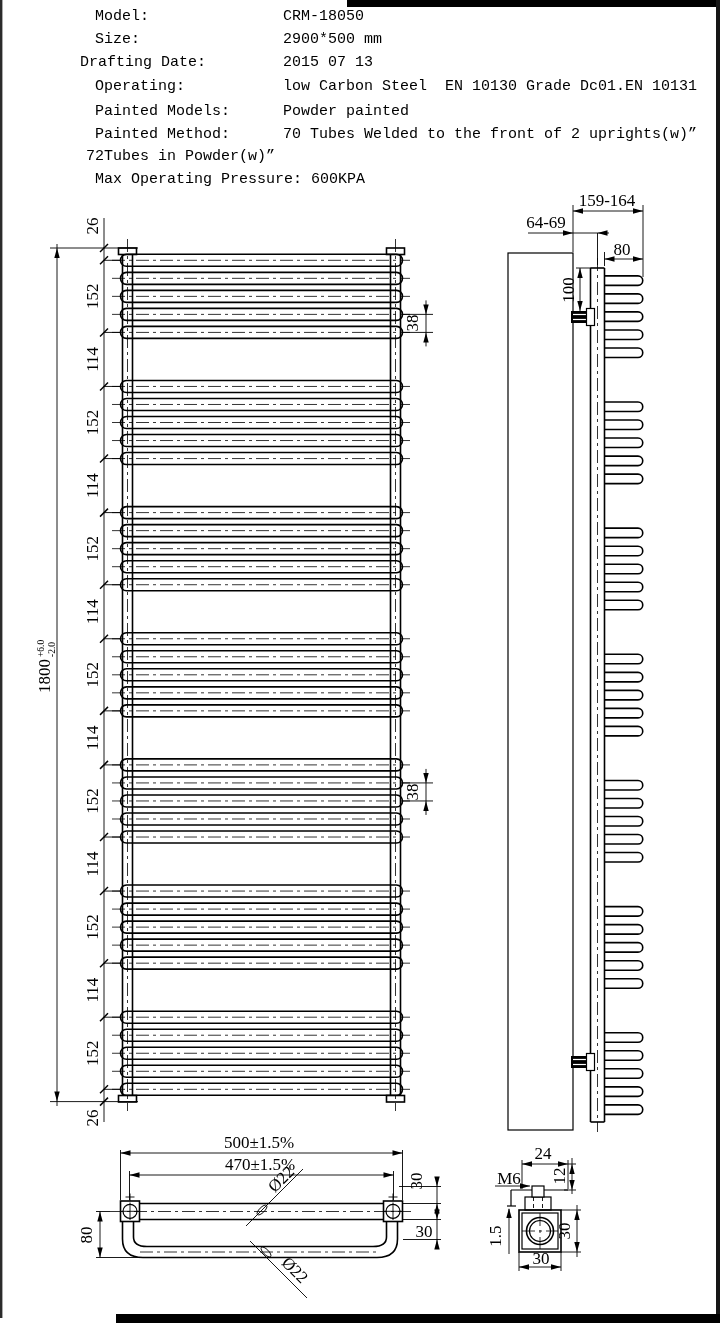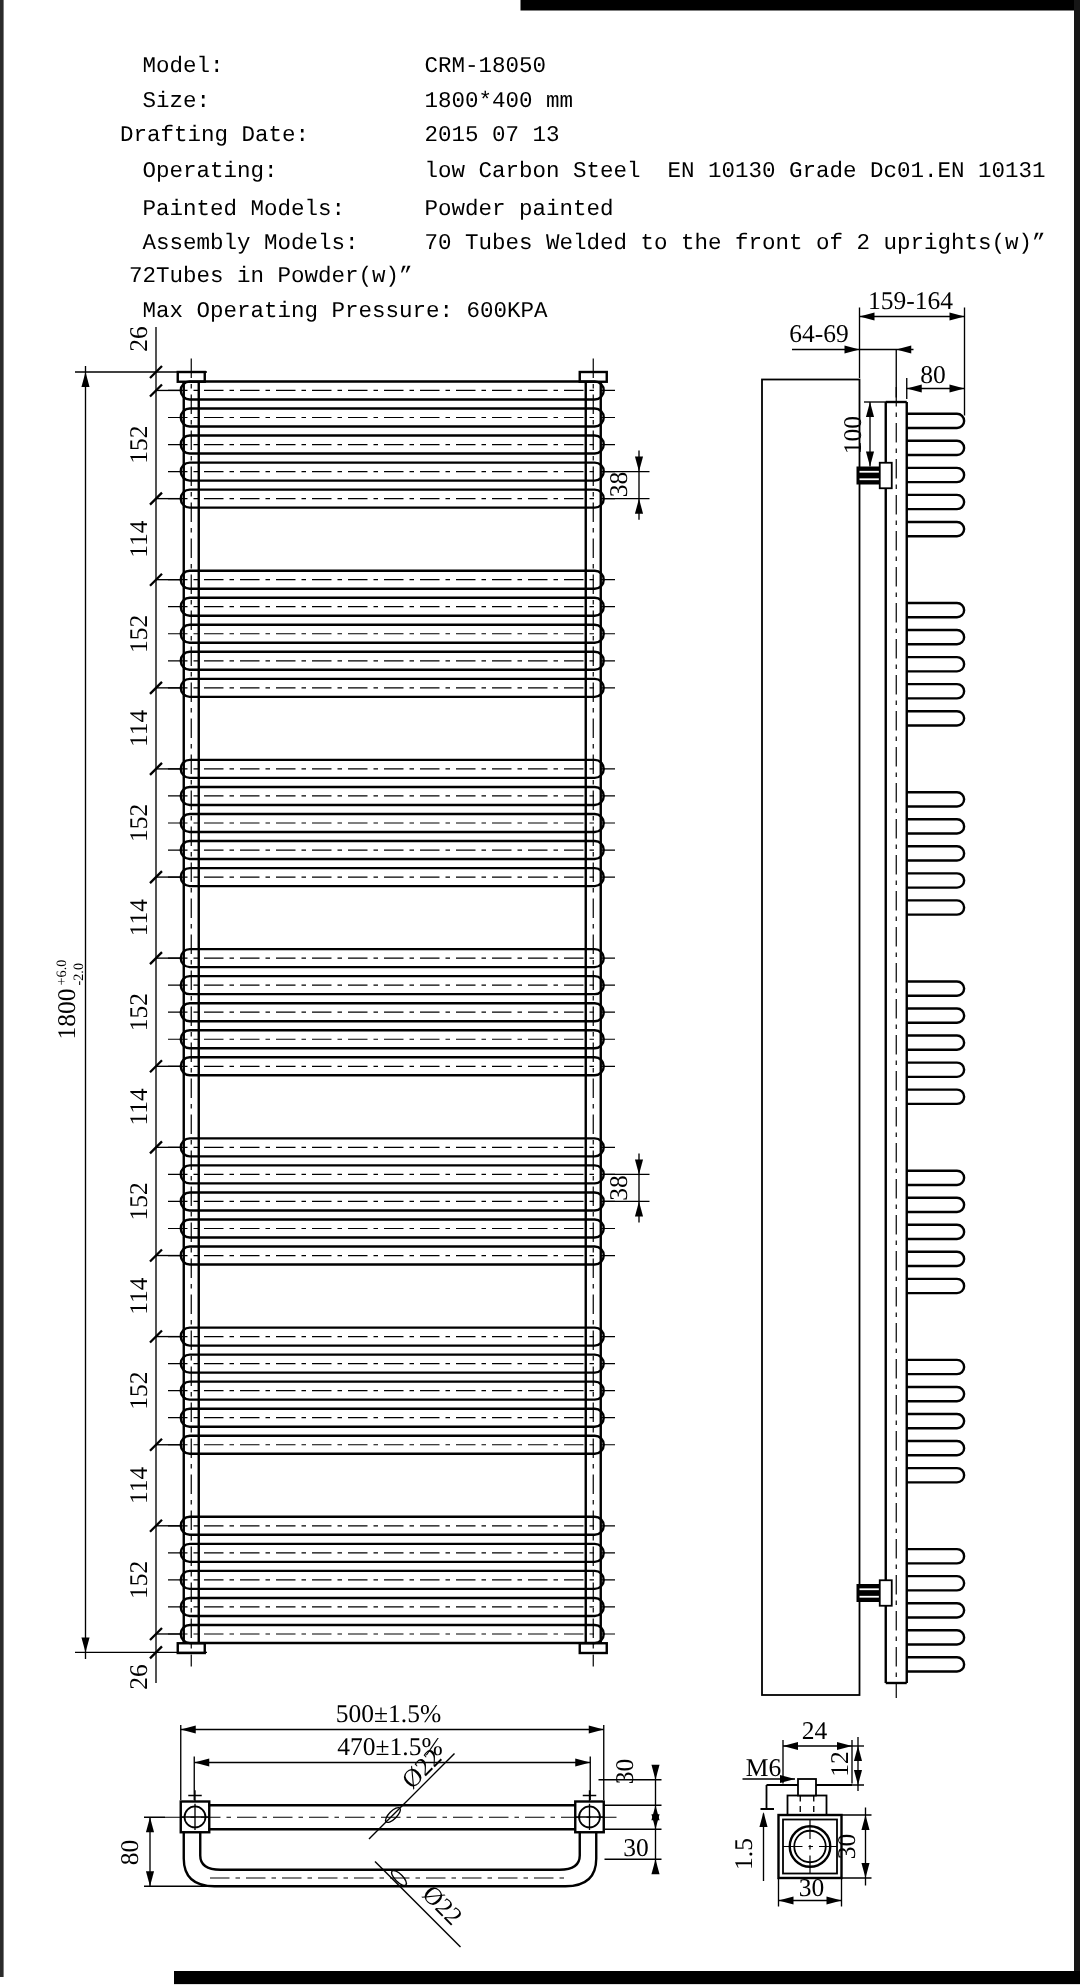--- a/index.html
+++ b/index.html
@@ -1,20 +1,20 @@
 <!DOCTYPE html>
 <html><head>
 <meta charset="utf-8">
 <style>
   html,body{margin:0;padding:0;background:#fff;}
   #stage{position:relative;width:720px;height:1323px;background:#fff;overflow:hidden;}
   #draw{position:absolute;left:0;top:0;}
   .spec-row{position:absolute;white-space:pre;font-family:"Liberation Mono","DejaVu Sans Mono",monospace;
             font-size:15px;color:#000;}
-  .spec-row span{position:absolute;top:0;display:inline-block;white-space:pre;margin-top:28px;}
+  .spec-row span{position:absolute;top:0;display:inline-block;white-space:pre;}
   .ol{stroke:#000;stroke-width:1.6;fill:none;}
   .ol2{stroke:#000;stroke-width:1.2;fill:none;}
   .dl{stroke:#000;stroke-width:0.9;fill:none;}
   .tk{stroke:#000;stroke-width:1.5;fill:none;}
   .cl{stroke:#000;stroke-width:0.8;fill:none;stroke-dasharray:13 4 3 4;}
   .hid{stroke:#000;stroke-width:0.9;fill:none;stroke-dasharray:4 3;}
   text.dim{font-family:"Liberation Serif","DejaVu Serif",serif;font-size:17px;fill:#000;}
   text.dimsm{font-family:"Liberation Serif","DejaVu Serif",serif;font-size:9.5px;fill:#000;}
   .blk{fill:#000;stroke:none;}
 </style>
@@ -364,21 +364,21 @@
     <g>
       <rect x="347" y="0" width="373" height="7" class="blk"></rect>
       <rect x="716" y="0" width="4" height="1318" fill="#161616"></rect>
       <rect x="116" y="1314" width="604" height="9" class="blk"></rect>
       <rect x="0" y="0" width="2.4" height="1318" fill="#2b2b2b"></rect>
     </g>
   </svg>
 
   <div>
     <div class="spec-row" style="top:8px"><span style="left:95px">Model:</span><span style="left:283px">CRM-18050</span></div>
-    <div class="spec-row" style="top:31px"><span style="left:95px">Size:</span><span style="left:283px">1800*400 mm</span></div>
+    <div class="spec-row" style="top:31px"><span style="left:95px">Size:</span><span style="left:283px">2900*500 mm</span></div>
     <div class="spec-row" style="top:54px"><span style="left:80px">Drafting Date:</span><span style="left:283px">2015 07 13</span></div>
     <div class="spec-row" style="top:78px"><span style="left:95px">Operating:</span><span style="left:283px">low Carbon Steel  EN 10130 Grade Dc01.EN 10131</span></div>
     <div class="spec-row" style="top:103px"><span style="left:95px">Painted Models:</span><span style="left:283px">Powder painted</span></div>
-    <div class="spec-row" style="top:126px"><span style="left:95px">Assembly Models:</span><span style="left:283px">70 Tubes Welded to the front of 2 uprights(w)”</span></div>
+    <div class="spec-row" style="top:126px"><span style="left:95px">Painted Method:</span><span style="left:283px">70 Tubes Welded to the front of 2 uprights(w)”</span></div>
     <div class="spec-row" style="top:148px"><span style="left:86px">72Tubes in Powder(w)”</span></div>
     <div class="spec-row" style="top:171px"><span style="left:95px">Max Operating Pressure: 600KPA</span></div>
   </div>
 </div>
 
 </body></html>

